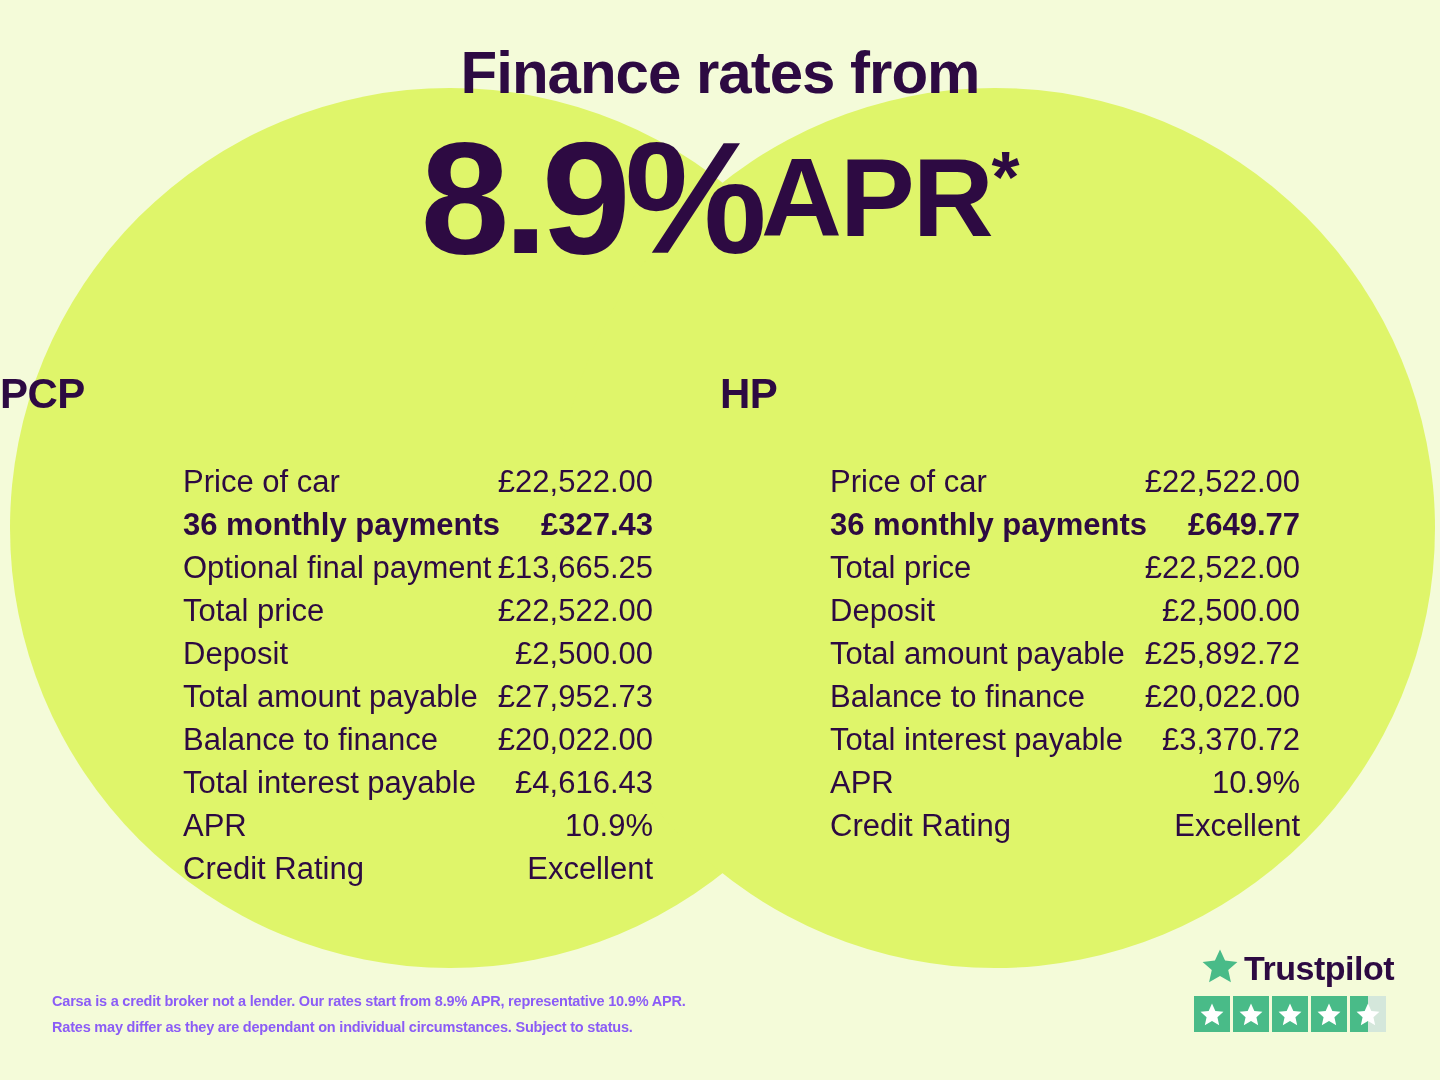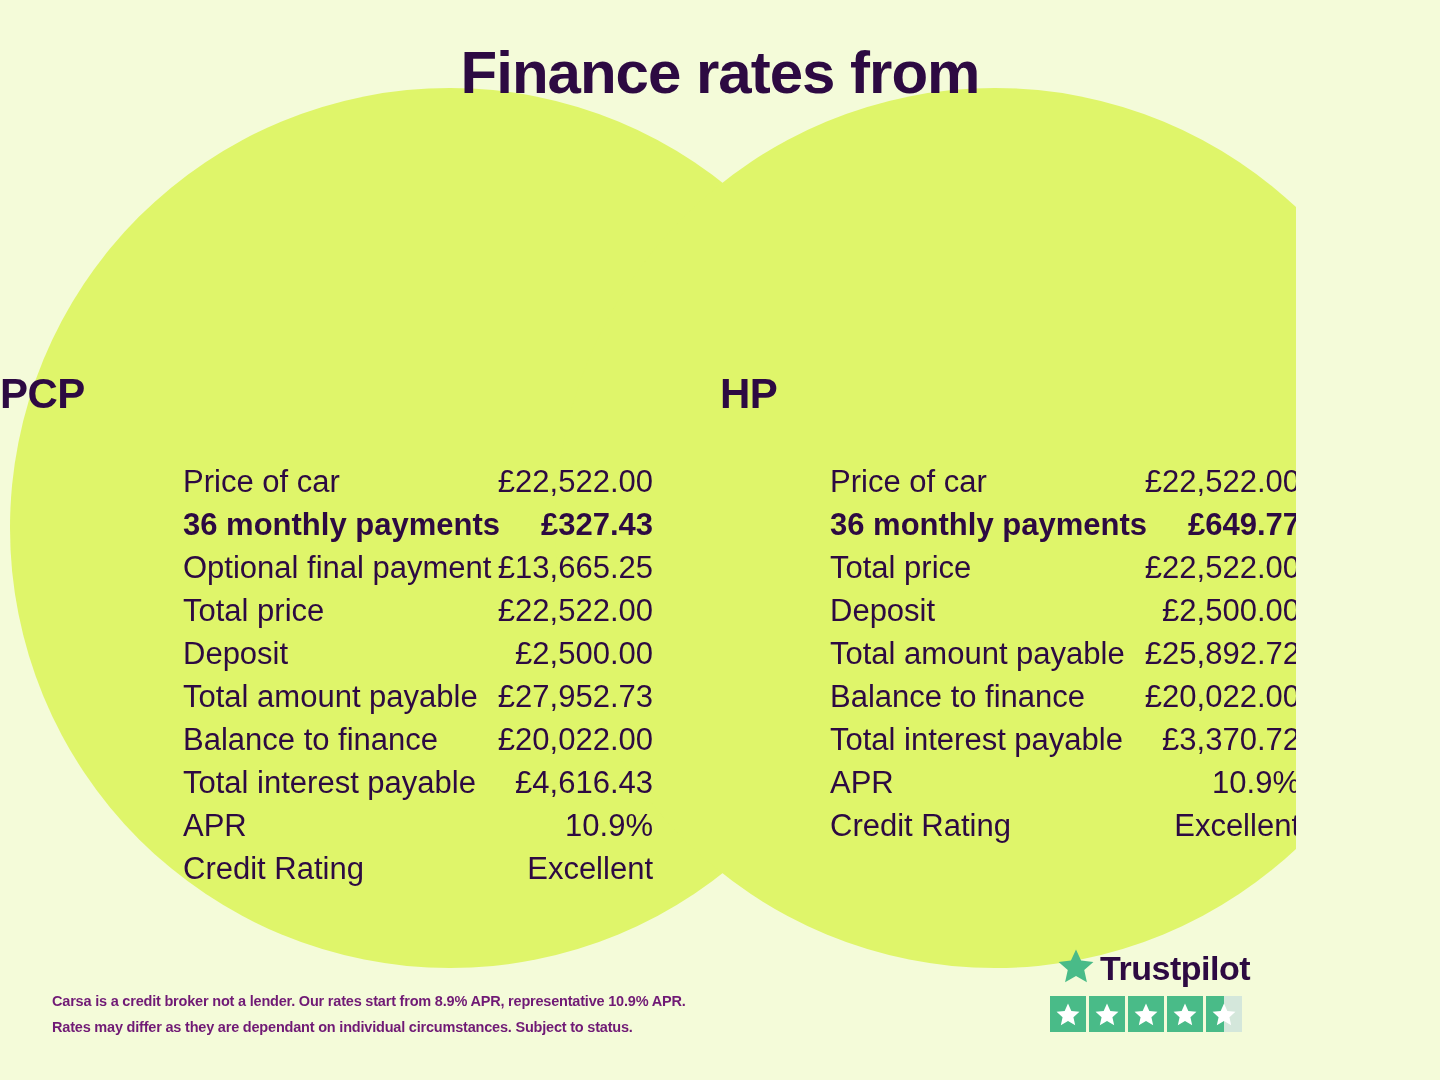--- a/index.html
+++ b/index.html
@@ -11,21 +11,21 @@
     height: 1080px;
     background: #f4fbd9;
     font-family: "Liberation Sans", sans-serif;
     color: #2d0a42;
     overflow: hidden;
     position: relative;
   }
   #stage {
     position: absolute;
     inset: 0;
-    width: 1296px;
+    width: 1440px;
     height: 1080px;
     overflow: hidden;
     text-decoration: underline;
   }
 
   
   .blob {
     position: absolute;
     border-radius: 50%;
     background: #dff56a;
@@ -131,21 +131,21 @@
   .row.bold .label,
   .row.bold .value { font-weight: bold; }
 
   .disclaimer {
     position: absolute;
     left: 52px;
     bottom: 40px;
     font-size: 14.5px;
     line-height: 26px;
     font-weight: bold;
-    color: #701a75;
+    color: #8b5cf6;
     letter-spacing: -0.2px;
   }
 
   .trustpilot {
     position: absolute;
     right: 46px;
     bottom: 48px;
     width: 200px;
   }
   .tp-top {
@@ -183,20 +183,23 @@
 
 <div id="stage">
 
   <div class="blob blob-left"></div>
   <div class="blob blob-right"></div>
 
   <div class="content">
 
     <div class="headline">Finance rates from</div>
 
+    <div class="apr-line">
+      <span class="apr-big">8.9%</span><span class="apr-word">APR</span><span class="apr-star">*</span>
+    </div>
 
     <div class="columns">
 
       <div class="col col-pcp">
         <div class="col-title">PCP</div>
         <div class="table">
           <div class="row">
             <span class="label">Price of car</span>
             <span class="value">£22,522.00</span>
           </div>

